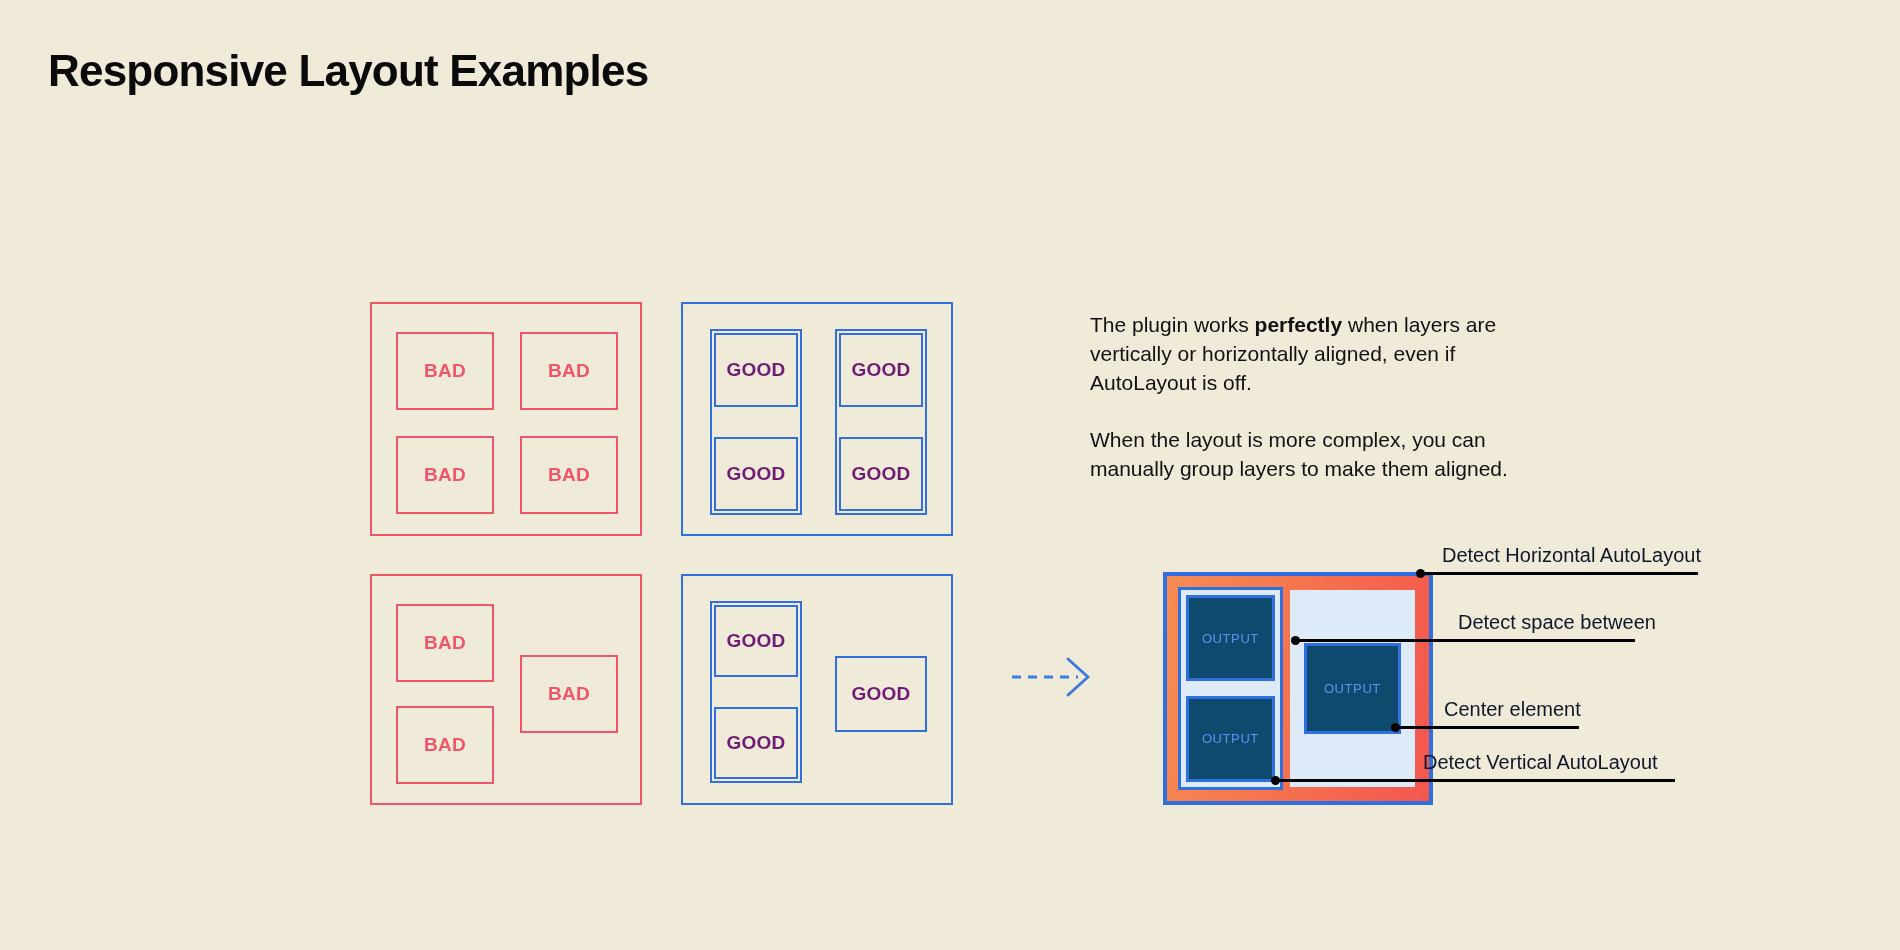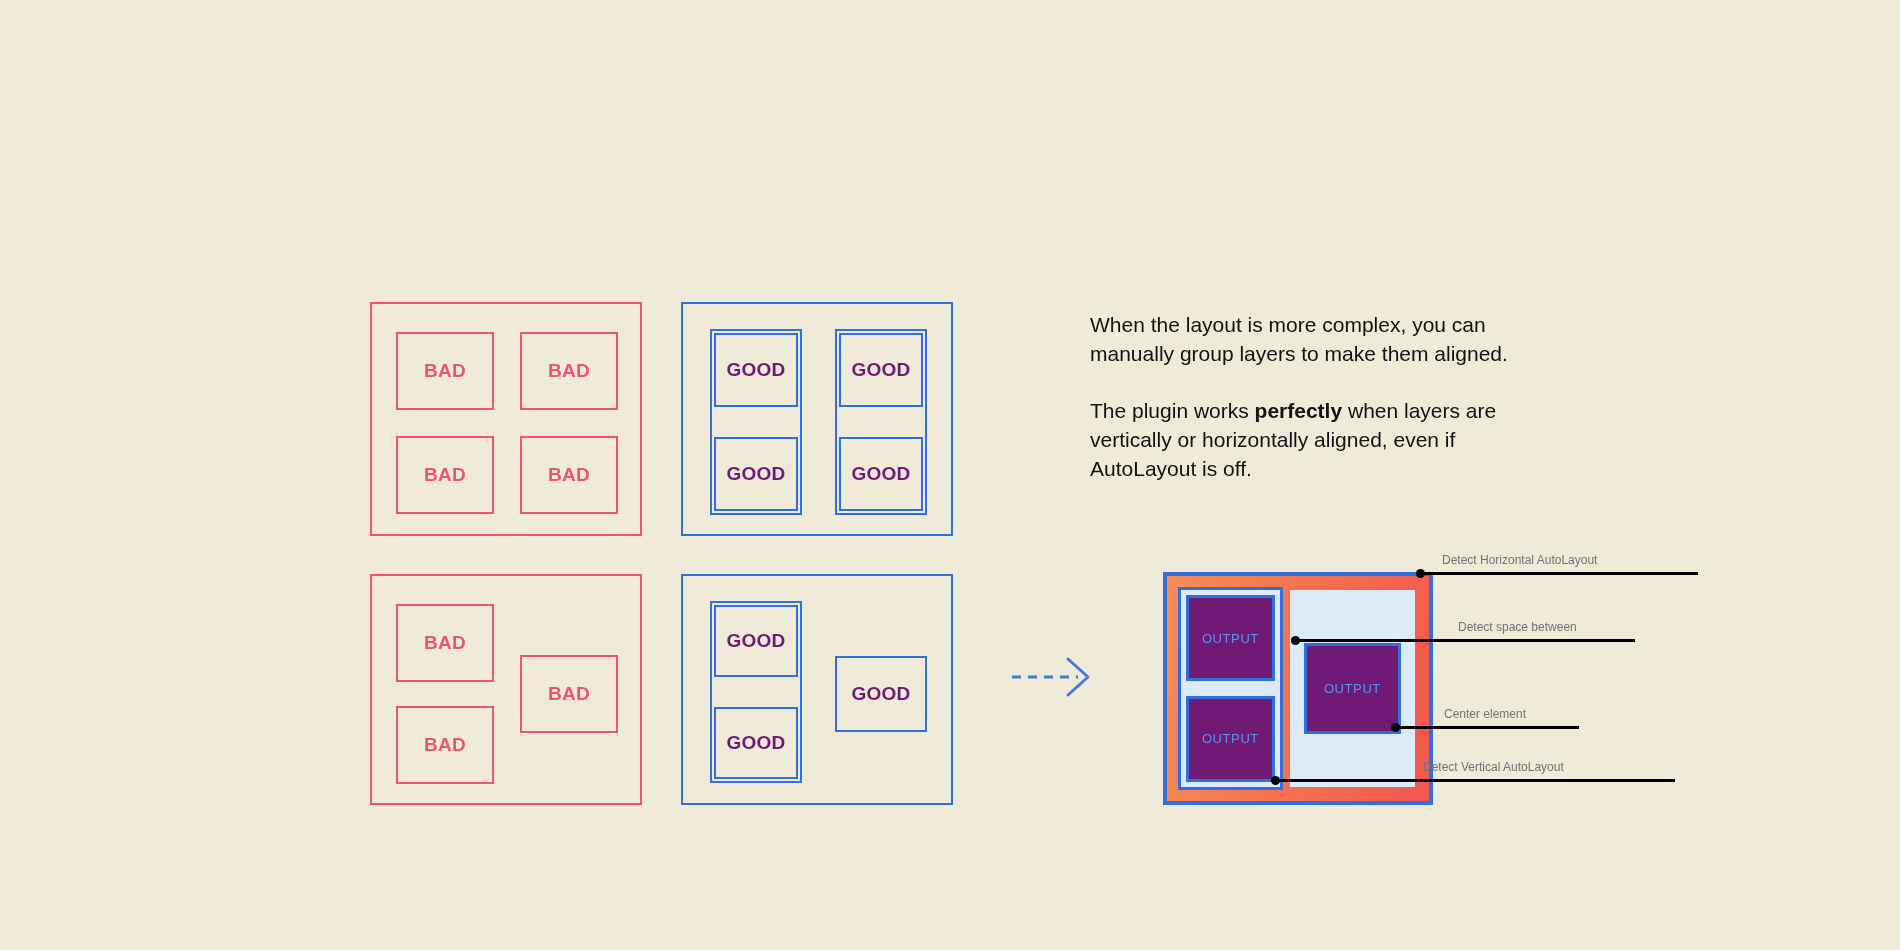--- a/index.html
+++ b/index.html
@@ -100,21 +100,21 @@
   .mock-col {
     position: relative;
     background: #DDEBF8;
   }
   #mock-col-left  { width: 44%; display:flex; flex-direction: column; justify-content: space-between; padding: 5px; }
   #mock-col-right { width: 56%; display:flex; align-items: center; justify-content: center; }
 
   #mock-col-left  { outline: 3px solid #2F6FE0; outline-offset: 0px; }
 
   .out-box {
-    background: #701a75;
+    background: #0c4a6e;
     border: 3px solid #2F6FE0;
     color: #5B93F0;
     font-size: 13px;
     letter-spacing: 0.6px;
     display: flex;
     align-items: center;
     justify-content: center;
   }
   #out-1, #out-2 { height: 46%; width: 100%; }
   #out-3 { width: 78%; height: 46%; }
@@ -136,30 +136,31 @@
     left: -4px;
     top: -3px;
     width: 9px;
     height: 9px;
     border-radius: 50%;
     background: #000;
   }
   .callout .ctext {
     position: absolute;
     bottom: 5px;
-    font-size: 12px;
-    color: #737373;
+    font-size: 20px;
+    color: #0f172a;
     white-space: nowrap;
   }
 </style>
 </head>
 <body>
 
 <div id="stage">
 
+  <div id="page-title">Responsive Layout Examples</div>
 
   <div class="panel red" style="left:370px; top:302px; width:272px; height:234px;">
     <div class="cell red" style="left:24px; top:28px; width:98px; height:78px;">BAD</div>
     <div class="cell red" style="left:148px; top:28px; width:98px; height:78px;">BAD</div>
     <div class="cell red" style="left:24px; top:132px; width:98px; height:78px;">BAD</div>
     <div class="cell red" style="left:148px; top:132px; width:98px; height:78px;">BAD</div>
   </div>
 
   <div class="panel blue" style="left:681px; top:302px; width:272px; height:234px;">
 
@@ -185,24 +186,24 @@
     <div class="cell blue" style="left:31px; top:131px; width:84px; height:72px;">GOOD</div>
     <div class="cell blue" style="left:152px; top:80px; width:92px; height:76px;">GOOD</div>
   </div>
 
   <svg id="flow-arrow" viewBox="0 0 90 45">
     <line x1="2" y1="22" x2="68" y2="22" stroke="#3E7BE0" stroke-width="3" stroke-dasharray="9 7"></line>
     <polyline points="58,4 78,22 58,40" fill="none" stroke="#3E7BE0" stroke-width="3" stroke-linecap="round" stroke-linejoin="round"></polyline>
   </svg>
 
   <div id="description">
-    <p>When the layout is more complex, you can manually group layers to make them aligned.</p>
     <p>
       <span>The plugin works </span><b>perfectly</b><span> when layers are vertically or horizontally aligned, even if AutoLayout is off.</span>
     </p>
+    <p>When the layout is more complex, you can manually group layers to make them aligned.</p>
   </div>
 
   <div id="mockup">
     <div class="mock-col" id="mock-col-left">
       <div class="out-box" id="out-1">OUTPUT</div>
       <div class="out-box" id="out-2">OUTPUT</div>
     </div>
     <div class="mock-col" id="mock-col-right">
       <div class="out-box" id="out-3">OUTPUT</div>
     </div>

